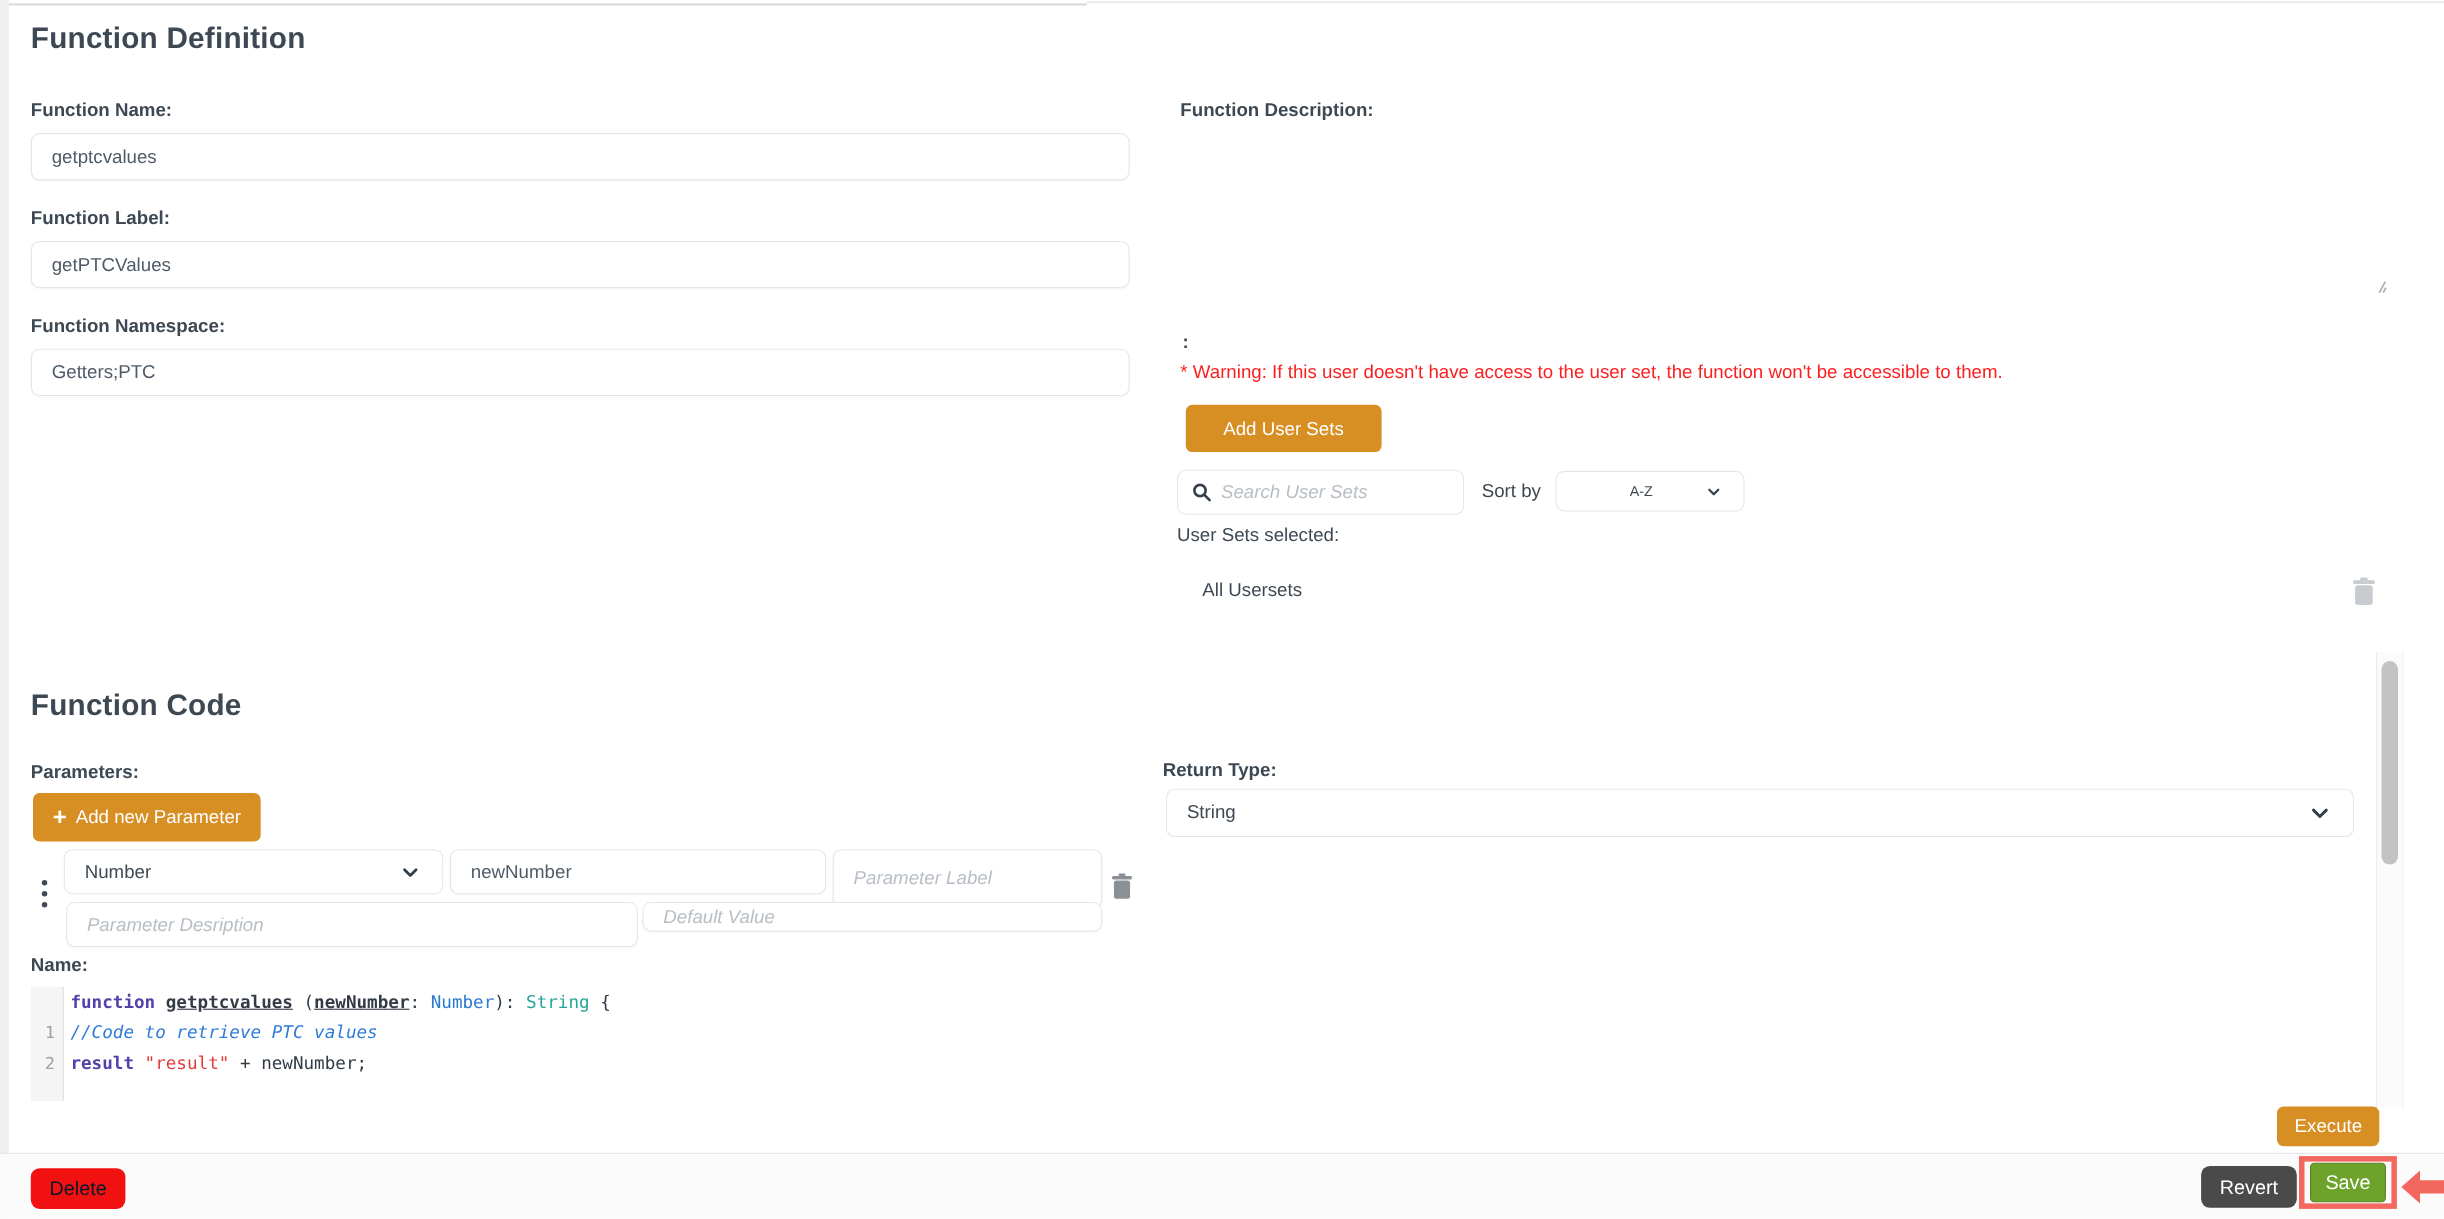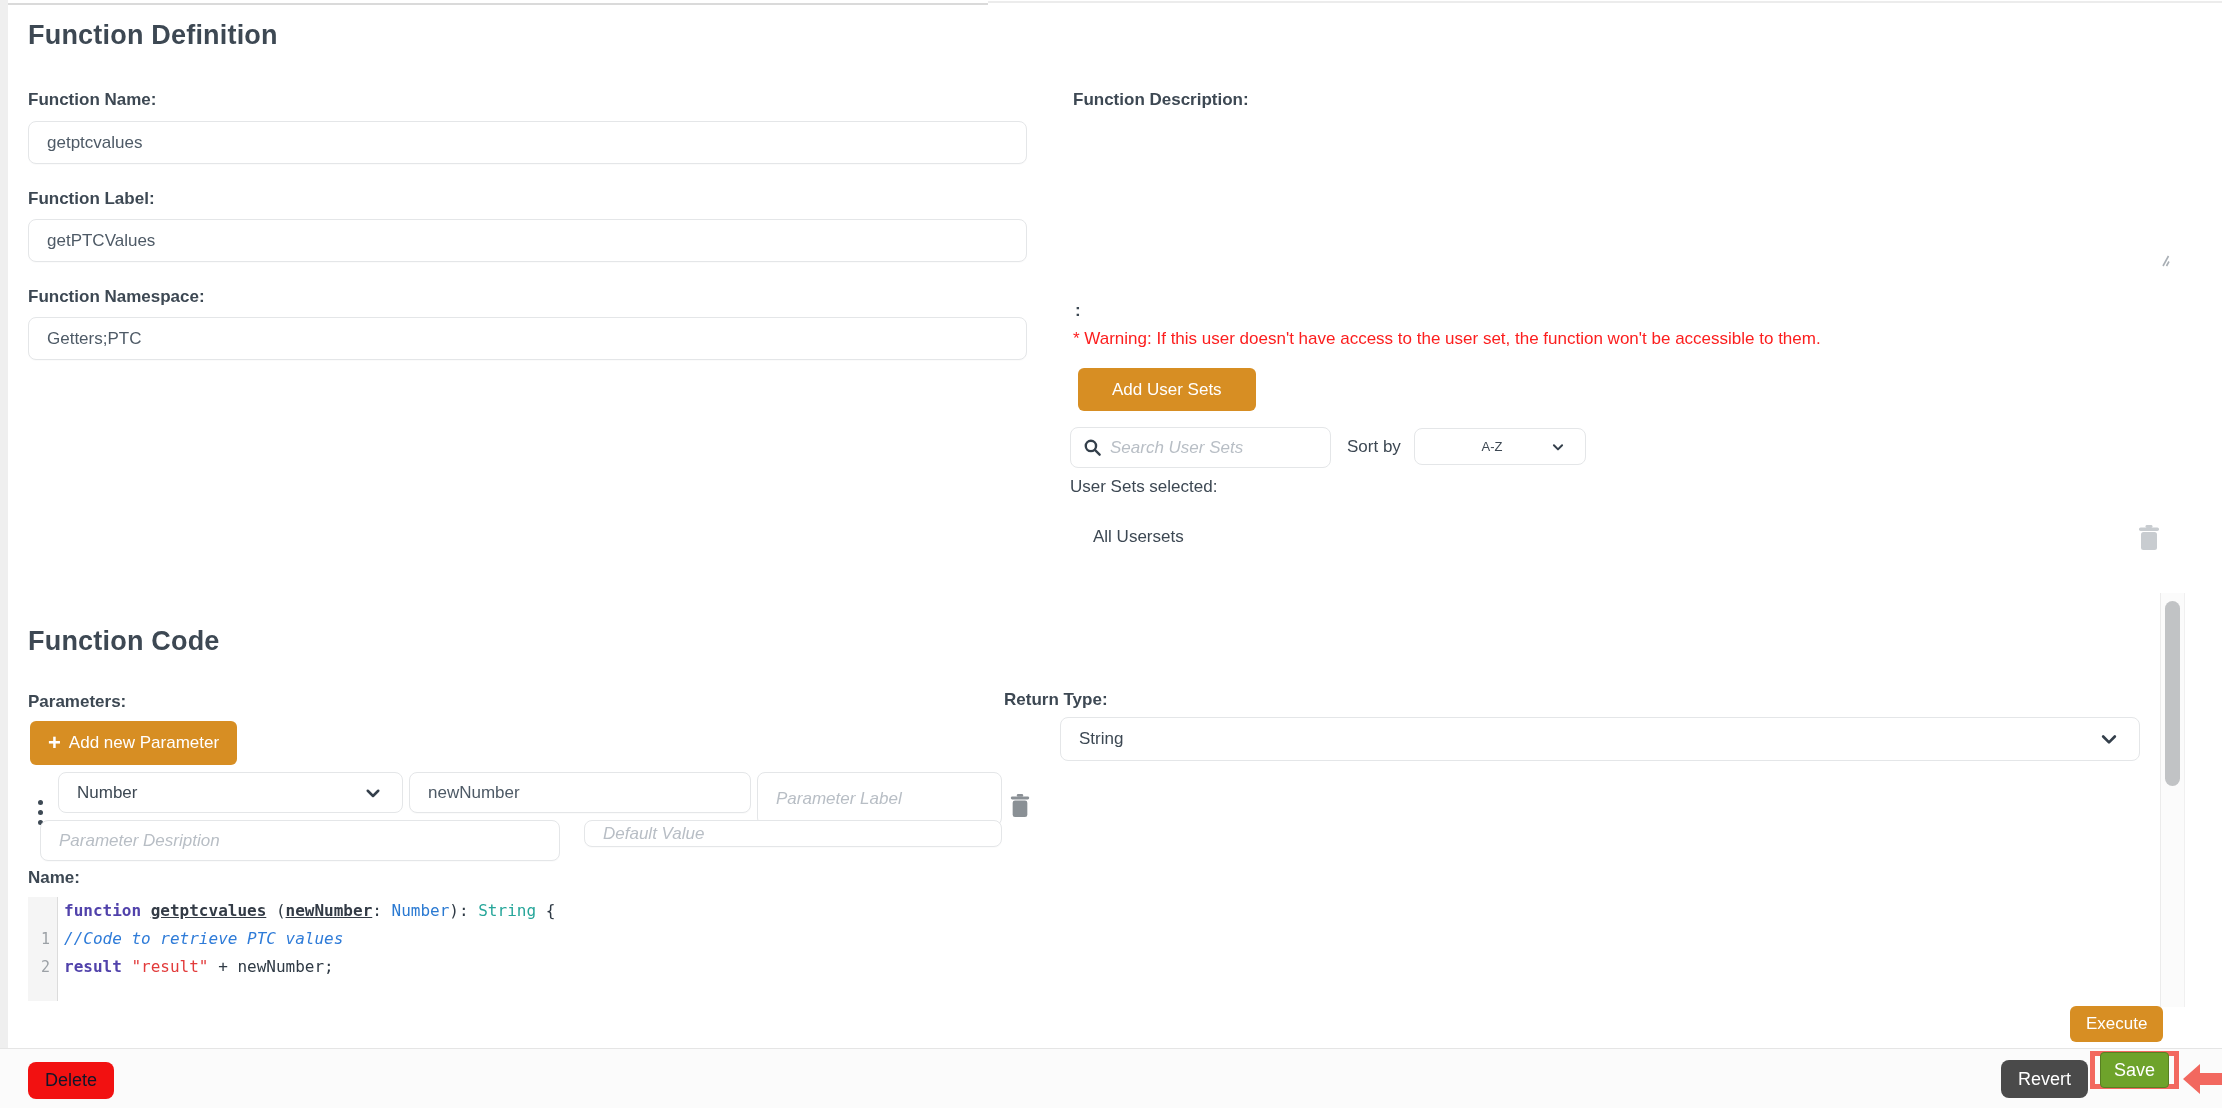--- a/index.html
+++ b/index.html
@@ -169,60 +169,60 @@
     </svg>
   </div>
   <input class="abs field" style="left: 409px; top: 772px; width: 342px; height: 41px;" type="text" value="newNumber">
   <input class="abs field" style="left: 757px; top: 772px; width: 245px; height: 54px;" type="text" placeholder="Parameter Label">
   <svg class="abs trash" style="left:1009px; top:793px;" width="22" height="26" viewBox="0 0 24 28">
     <rect x="4" y="8" width="16" height="18" rx="2.5" fill="#8A9095"></rect>
     <rect x="2" y="3.5" width="20" height="3.4" rx="1.6" fill="#8A9095"></rect>
     <rect x="8.5" y="1" width="7" height="3" rx="1.4" fill="#8A9095"></rect>
   </svg>
 
-  <input class="abs field" style="left: 40px; top: 820px; width: 520px; height: 41px;" type="text" placeholder="Parameter Desription">
+  <input class="abs field" style="left: 60px; top: 820px; width: 520px; height: 41px;" type="text" placeholder="Parameter Desription">
   <input class="abs field" style="left: 584px; top: 820px; width: 418px; height: 27px;" type="text" placeholder="Default Value">
 
   <div class="abs lbl" style="left:28px; top:868px;">Name:</div>
 
   <div class="abs code-gutter" style="left:28px; top:897px; width:30px; height:104px;">
     <div class="lnum" style="padding:28px 7px 0 0;">
       <div>1</div>
       <div>2</div>
     </div>
   </div>
 
   <div class="abs" style="left:64px; top:897px; width:1000px;">
     <div class="code-line"><span class="tok-kw">function </span><span class="tok-def">getptcvalues</span><span class="tok-pl"> (</span><span class="tok-def">newNumber</span><span class="tok-pl">: </span><span class="tok-num">Number</span><span class="tok-pl">): </span><span class="tok-strtype">String</span><span class="tok-pl"> {</span></div>
     <div class="code-line"><span class="tok-comment">//Code to retrieve PTC values</span></div>
     <div class="code-line"><span class="tok-kw">result </span><span class="tok-str">"result"</span><span class="tok-pl"> + newNumber;</span></div>
   </div>
 
-  <div class="abs lbl" style="left:1004px; top:690px;text-align:center;">Return Type:</div>
+  <div class="abs lbl" style="left:1057px; top:690px;text-align:center;">Return Type:</div>
   <div class="abs selectbox" style="left:1060px; top:717px; width:1080px; height:44px;">
     <span class="grow">String</span>
     <svg class="chev" width="20" height="20" viewBox="0 0 24 24">
       <polyline points="5,9 12,16 19,9" fill="none" stroke="#343F4B" stroke-width="3.2" stroke-linecap="round" stroke-linejoin="round"></polyline>
     </svg>
   </div>
 
   <div class="abs scroll-track" style="left:2160px; top:593px; width:25px; height:414px;">
     <div class="scroll-thumb" style="position:absolute; left:4px; top:8px; width:15px; height:185px;"></div>
   </div>
 
   <button class="abs btn-orange" style="left:2070px; top:1006px; height:36px; padding:0 16px;">Execute</button>
 
   <div class="abs footer-bg" style="left:0; top:1049px; width:2222px; height:59px;"></div>
   <div class="abs divider" style="left:0; top:1048px; width:2222px; height:1px;"></div>
 
   <button class="abs btn-delete" style="left:28px; top:1062px; height:37px; padding:0 17px;">Delete</button>
 
   <button class="abs btn-revert" style="left:2001px; top:1060px; height:38px; padding:0 17px;">Revert</button>
 
-  <div class="abs save-highlight" style="left:2090px; top:1051px; width:89px; height:38px;">
+  <div class="abs save-highlight" style="left:2090px; top:1051px; width:89px; height:48px;">
     <button class="btn-save" style="width:69px; height:36px;">Save</button>
   </div>
 
   <svg class="abs" style="left:2183px; top:1063px;" width="39" height="32" viewBox="0 0 39 32">
     <polygon points="0,16 17,1 17,10 39,10 39,22 17,22 17,31" fill="#F2685F"></polygon>
   </svg>
 
 </div>
 
 </body></html>

